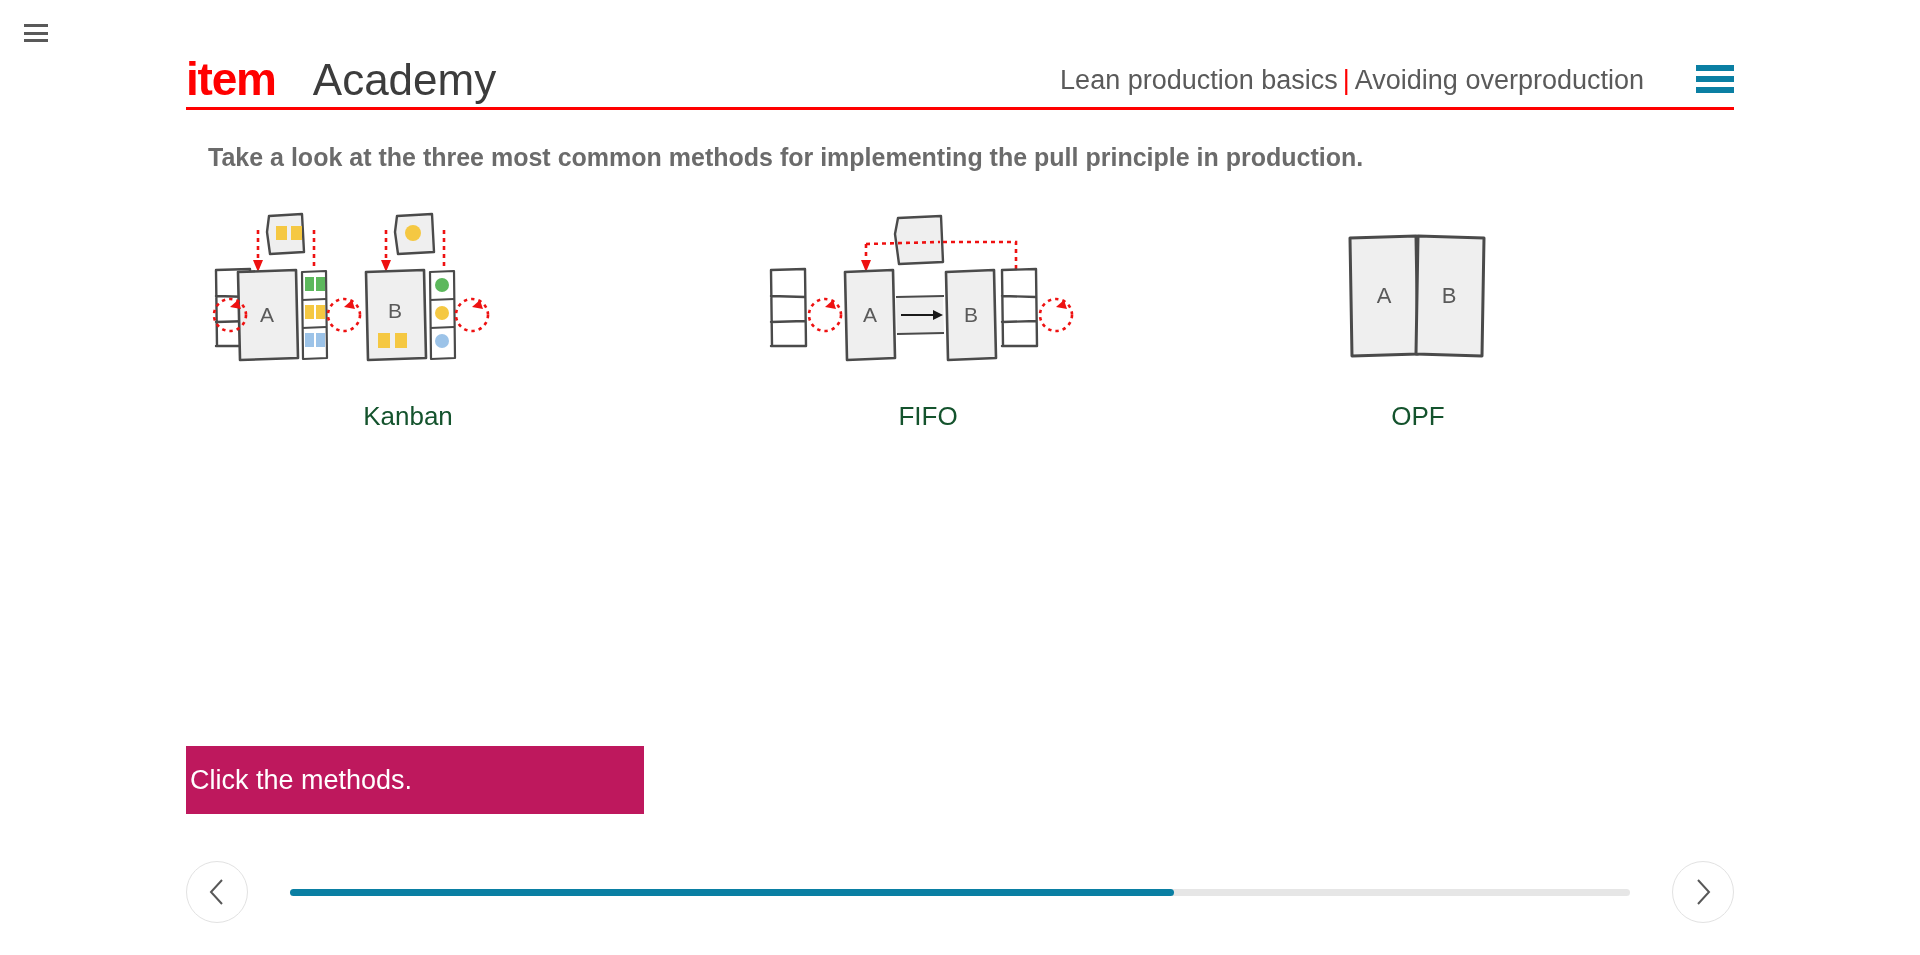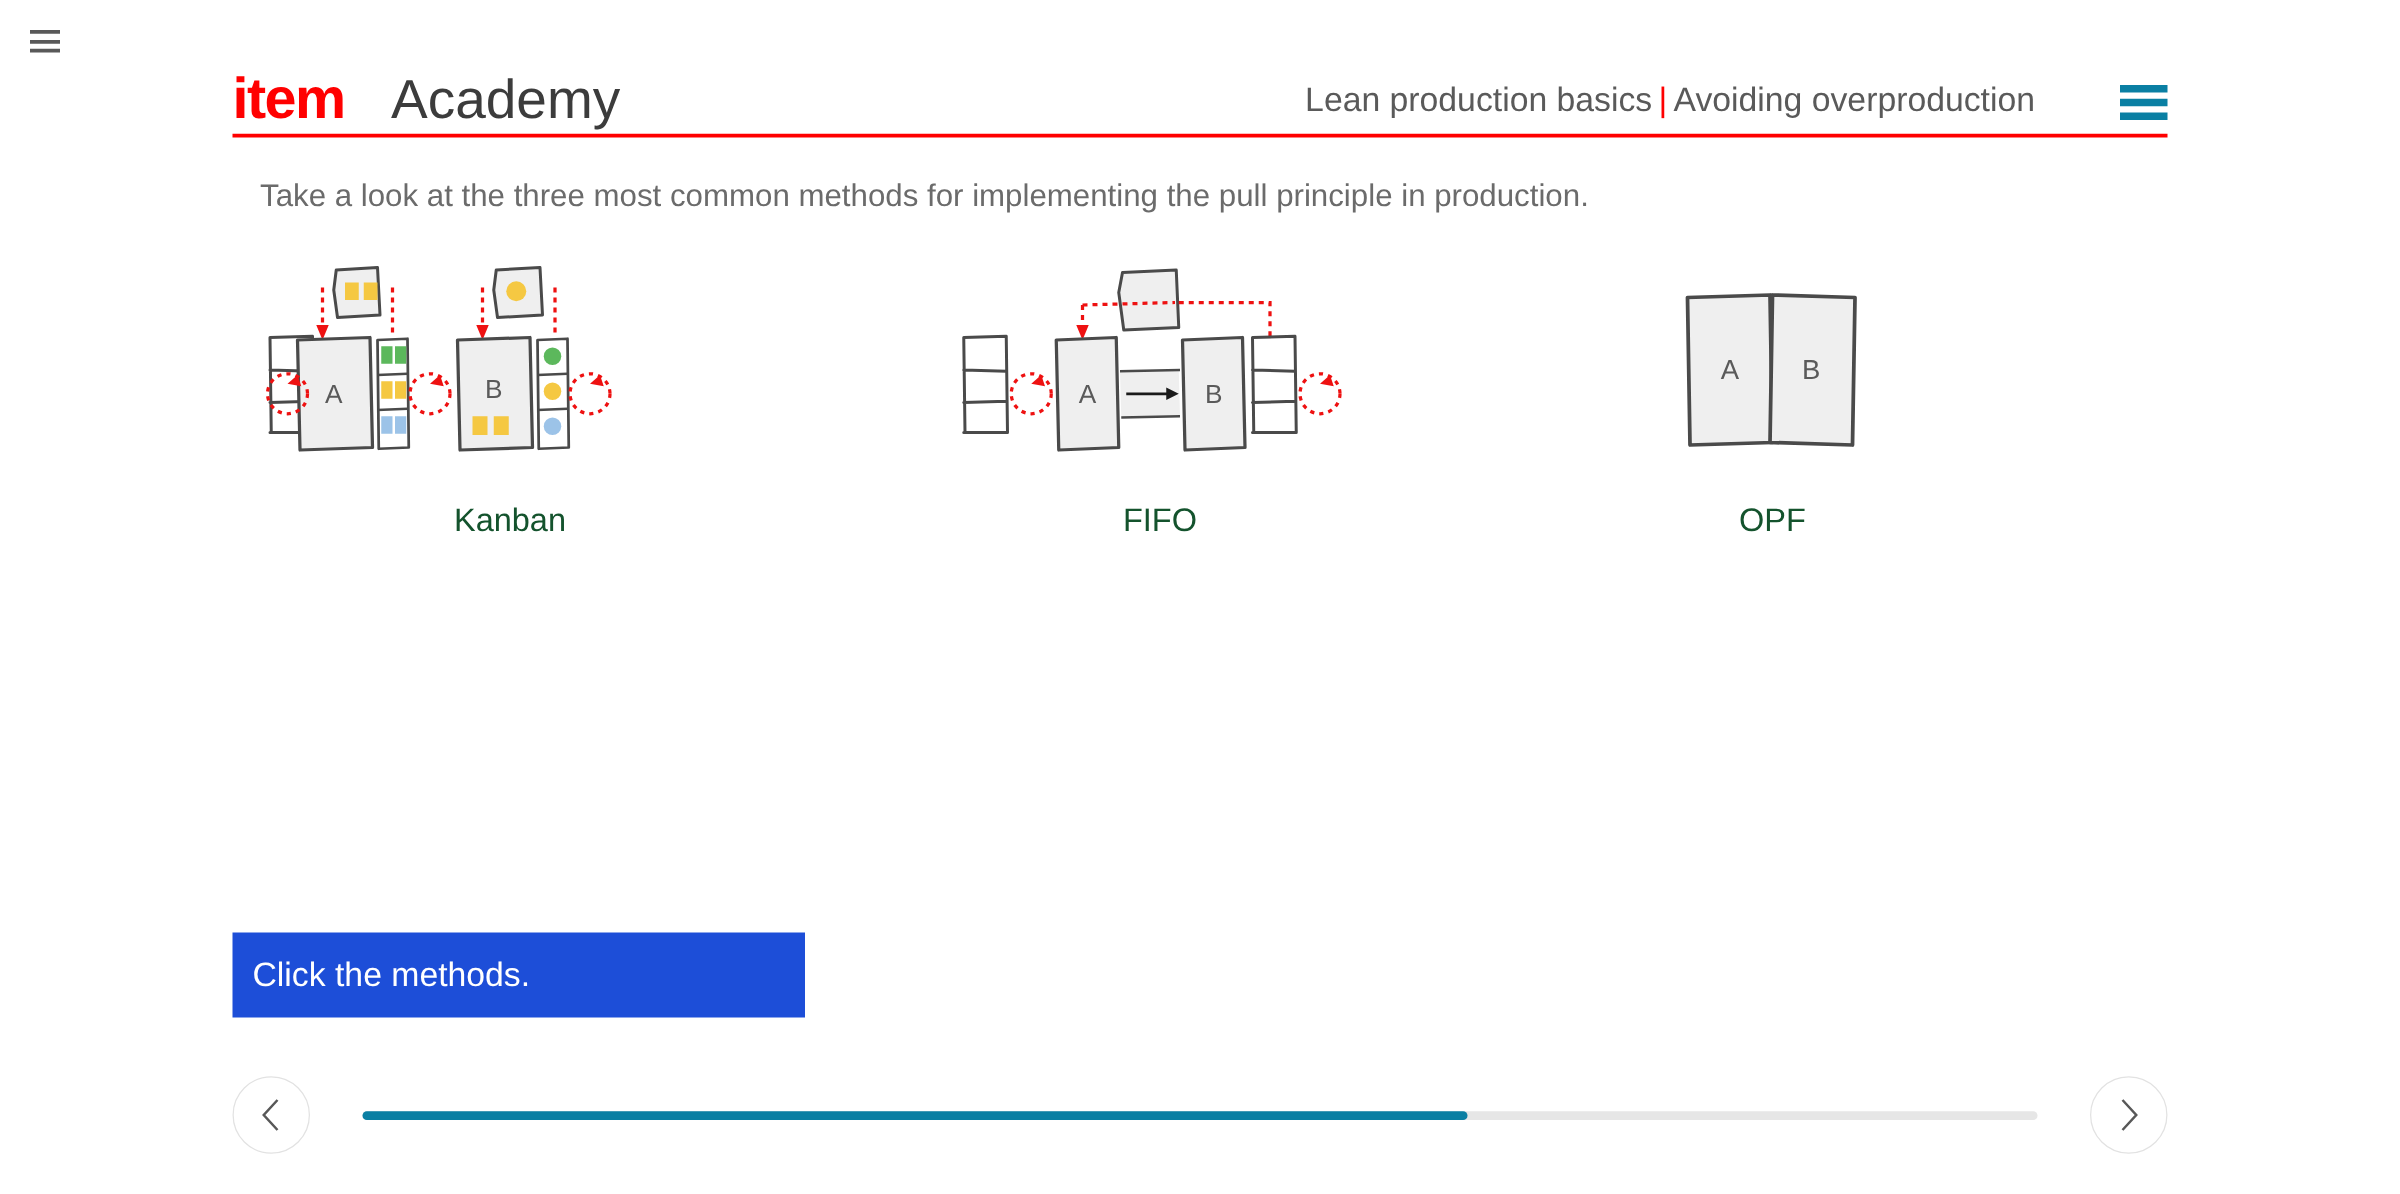--- a/index.html
+++ b/index.html
@@ -39,41 +39,41 @@
     font-size: 46px; font-weight: 700; color: #ff0000;
     letter-spacing: -1.2px;
     font-family: "Liberation Sans", sans-serif;
   }
   .brand-academy {
     font-size: 44px; font-weight: 300; color: #3c3c3c;
     letter-spacing: 0px;
     font-family: "Liberation Sans", sans-serif;
     margin-left: 24px;
   }
-  .header-right { display: flex; align-items: flex-end; gap: 68px; padding-bottom: 6px; }
+  .header-right { display: flex; align-items: flex-start; gap: 52px; padding-bottom: 6px; }
   .breadcrumb {
     font-size: 27px; font-weight: 300; color: #5a5a5a;
     white-space: nowrap;
   }
   .breadcrumb .sep { color: #ff0000; padding: 0 5px; }
   .nav-burger {
     width: 38px; height: 28px;
     display: flex; flex-direction: column; justify-content: space-between;
     cursor: pointer;
   }
   .nav-burger span { display: block; height: 6px; background: #0a7fa3; }
   .header-rule {
     position: absolute; left: 0; right: 0; bottom: 0;
     height: 3px; background: #ff0000;
   }
 
   
   .intro {
     margin-top: 33px;
-    font-size: 25px; font-weight: 400; color: #6b6b6b;
+    font-size: 25px; font-weight: 700; color: #6b6b6b;
     padding-left: 22px;
   }
 
   
   .methods {
     margin-top: 36px;
     display: flex;
     padding-left: 22px;
   }
   .method {
@@ -89,23 +89,23 @@
   }
   .method-label {
     margin-top: 18px;
     font-size: 26px; font-weight: 300; color: #14532d;
   }
 
   
   .prompt {
     position: absolute; left: 0; top: 746px;
     width: 458px; height: 68px;
-    background: #1d4ed8;
+    background: #be185d;
     display: flex; align-items: center;
-    padding-left: 16px;
+    padding-left: 4px;
   }
   .prompt-text { font-size: 27px; font-weight: 300; color: #ffffff; }
 
   
   .footer {
     position: absolute; left: 0; top: 852px;
     width: 1548px; height: 80px;
     display: flex; align-items: center;
   }
   .navbtn {

